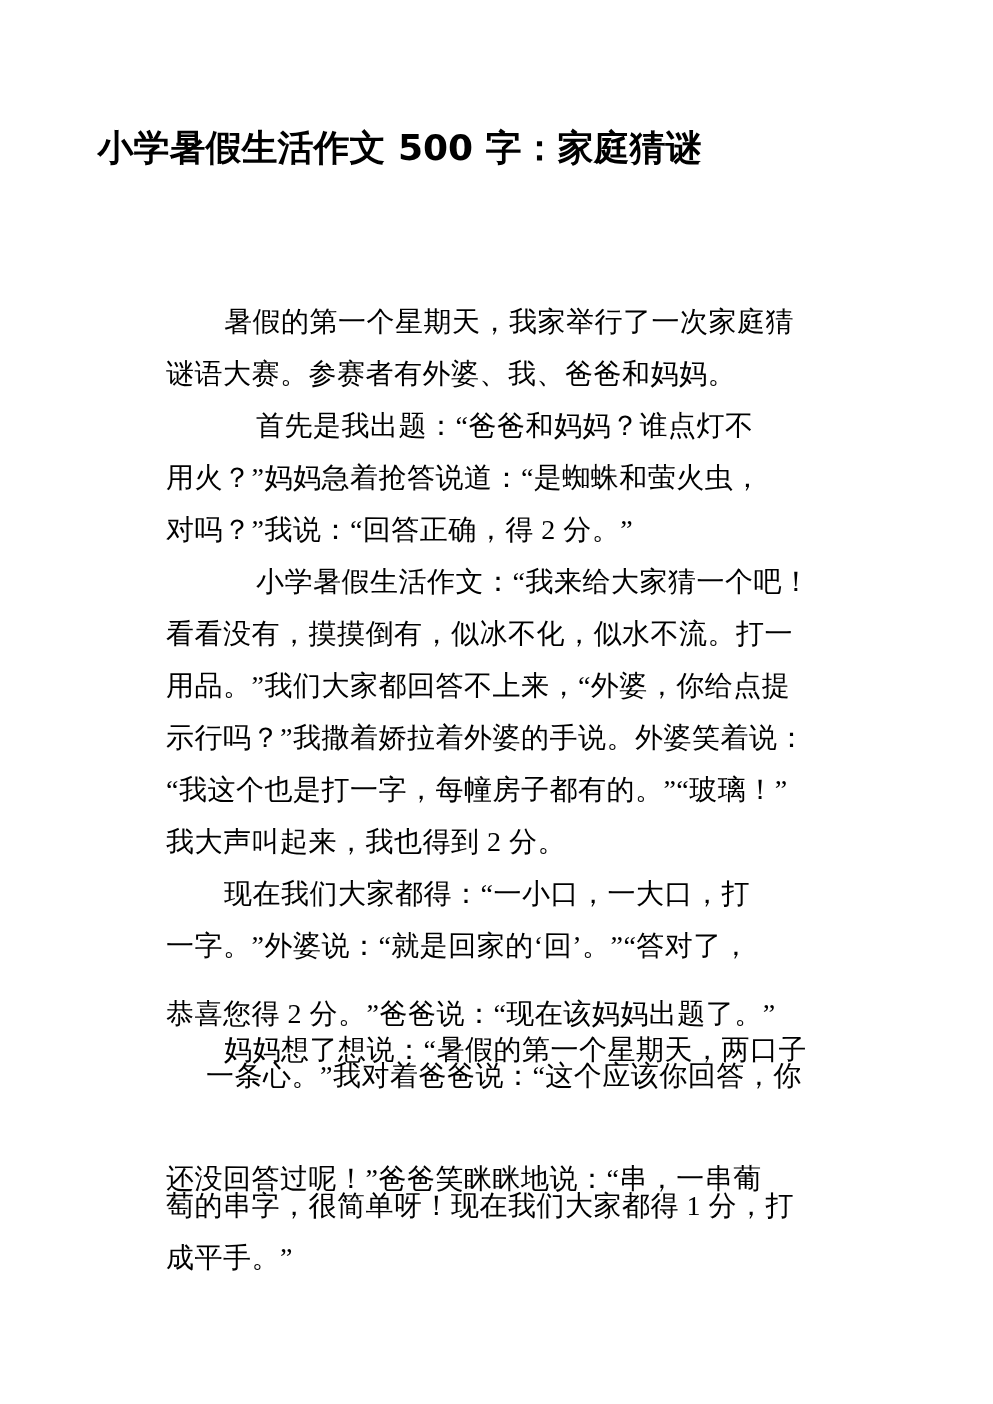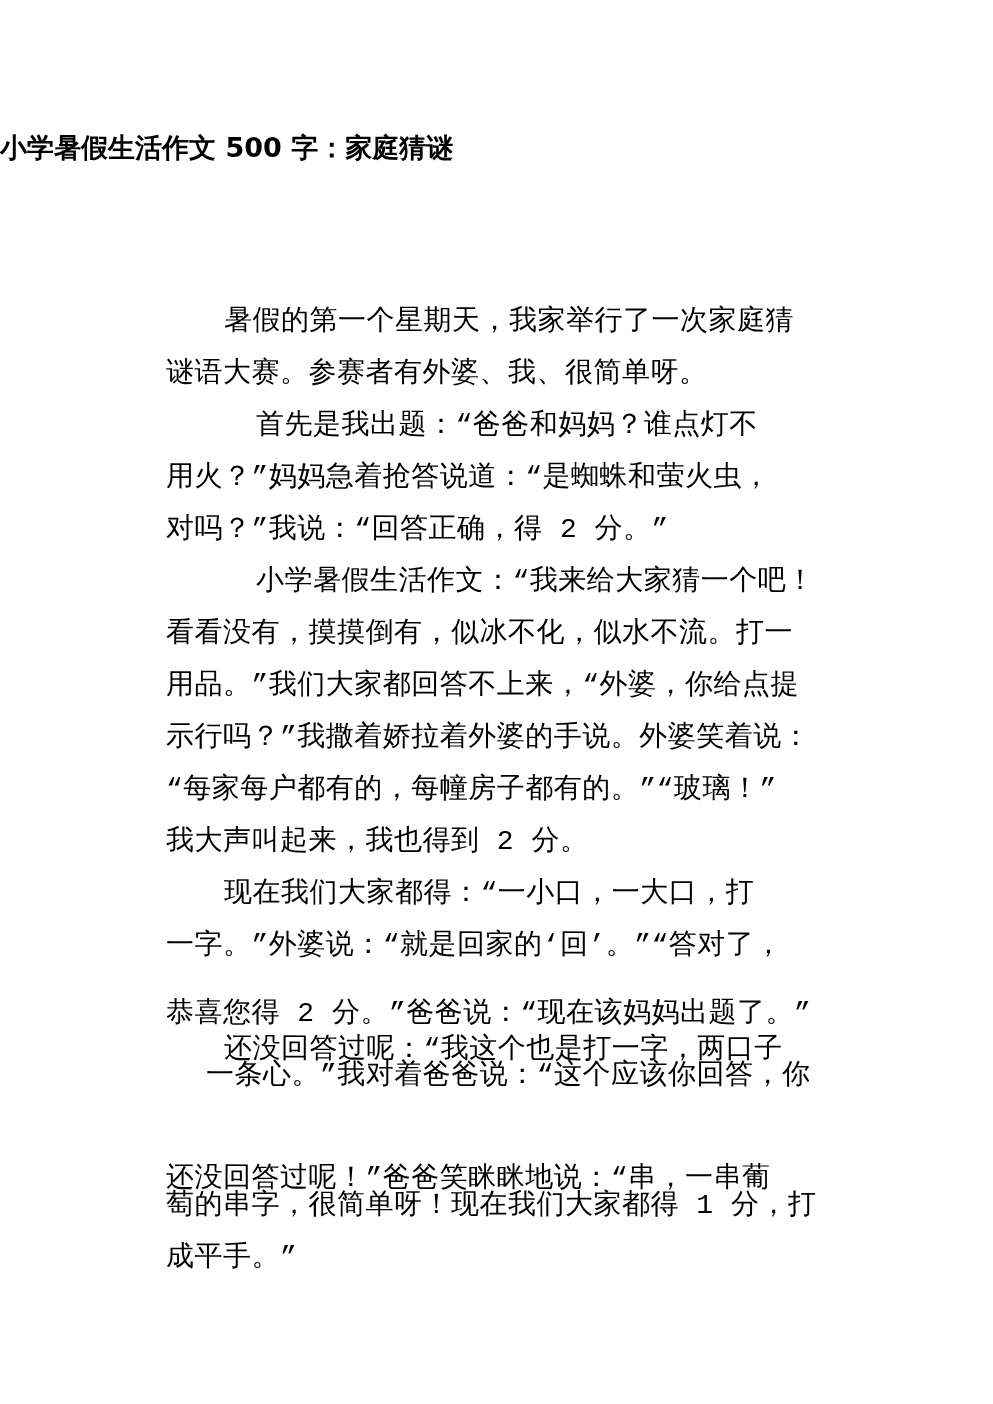--- a/index.html
+++ b/index.html
@@ -19,60 +19,61 @@
       left: 0;
       top: 0;
       width: 993px;
       height: 1404px;
       background: #ffffff;
     }
     .title {
       position: absolute;
       left: 0;
       width: 799px;
+      text-align: center;
       font-family: "DejaVu Sans", "Liberation Sans", sans-serif;
       font-weight: bold;
-      font-size: 27px;
+      font-size: 36px;
       line-height: 50px;
       letter-spacing: 0px;
     }
     .title-line-1 { top: 123px; }
     .title-line-2 { top: 178px; }
     .body-line {
       position: absolute;
       left: 166px;
-      font-family: Liberation Mono, monospace;
+      font-family: Liberation Serif, serif;
       font-size: 28px;
       line-height: 40px;
       white-space: nowrap;
       letter-spacing: 0.5px;
     }
     .indent-1 { left: 224px; }
     .indent-2 { left: 256px; }
   </style>
 </head>
 <body>
 
 <div class="page">
   <div class="title title-line-1">小学暑假生活作文 500 字：家庭猜谜</div>
 
   <div id="body-container">
       <div class="body-line indent-1" style="top: 302px;">暑假的第一个星期天，我家举行了一次家庭猜</div>
-      <div class="body-line" style="top: 354px;">谜语大赛。参赛者有外婆、我、很简单呀。</div>
+      <div class="body-line" style="top: 354px;">谜语大赛。参赛者有外婆、我、爸爸和妈妈。</div>
       <div class="body-line indent-2" style="top: 406px;">首先是我出题：“爸爸和妈妈？谁点灯不</div>
       <div class="body-line" style="top: 458px;">用火？”妈妈急着抢答说道：“是蜘蛛和萤火虫，</div>
       <div class="body-line" style="top: 510px;">对吗？”我说：“回答正确，得 2 分。”</div>
       <div class="body-line indent-2" style="top: 562px;">小学暑假生活作文：“我来给大家猜一个吧！</div>
       <div class="body-line" style="top: 614px;">看看没有，摸摸倒有，似冰不化，似水不流。打一</div>
       <div class="body-line" style="top: 666px;">用品。”我们大家都回答不上来，“外婆，你给点提</div>
       <div class="body-line" style="top: 718px;">示行吗？”我撒着娇拉着外婆的手说。外婆笑着说：</div>
-      <div class="body-line" style="top: 770px;">“每家每户都有的，每幢房子都有的。”“玻璃！”</div>
+      <div class="body-line" style="top: 770px;">“我这个也是打一字，每幢房子都有的。”“玻璃！”</div>
       <div class="body-line" style="top: 822px;">我大声叫起来，我也得到 2 分。</div>
       <div class="body-line indent-1" style="top: 874px;">现在我们大家都得：“一小口，一大口，打</div>
       <div class="body-line" style="top: 926px;">一字。”外婆说：“就是回家的‘回’。”“答对了，</div>
       <div class="body-line" style="top: 978px; margin-top: 16px;">恭喜您得 2 分。”爸爸说：“现在该妈妈出题了。”</div>
-      <div class="body-line indent-1" style="top: 1030px;">还没回答过呢：“我这个也是打一字，两口子</div>
+      <div class="body-line indent-1" style="top: 1030px;">妈妈想了想说：“暑假的第一个星期天，两口子</div>
       <div class="body-line" style="top: 1056px; margin-left: 40px;">一条心。”我对着爸爸说：“这个应该你回答，你</div>
       <div class="body-line" style="top: 1159px; text-align: center;">还没回答过呢！”爸爸笑眯眯地说：“串，一串葡</div>
       <div class="body-line" style="top: 1186px;">萄的串字，很简单呀！现在我们大家都得 1 分，打</div>
       <div class="body-line" style="top: 1238px;">成平手。”</div>
     </div>
 </div>
 
 </body></html>

